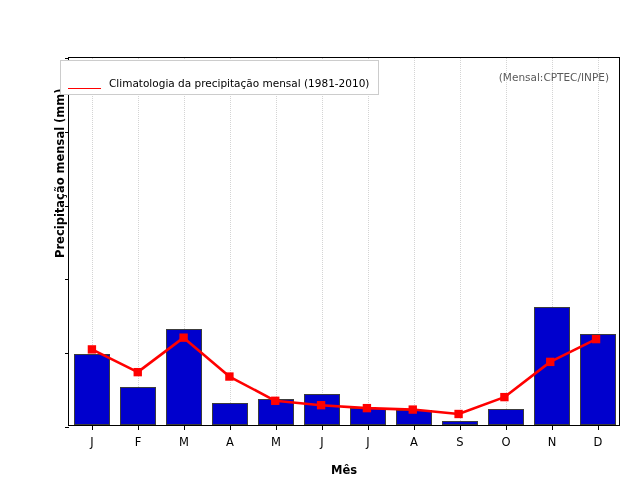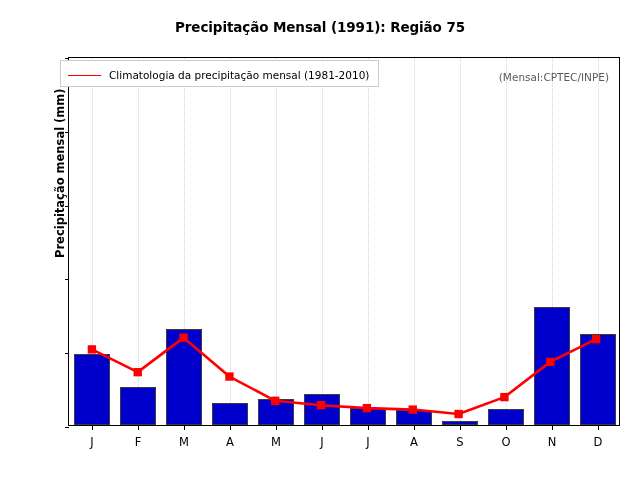--- a/index.html
+++ b/index.html
@@ -121,23 +121,23 @@
     color: #000000;
   }
 
   
   #legend {
     position: absolute;
     left: 60px;
     top: 60px;
     background: #ffffff;
     border: 1px solid #cccccc;
-    padding: 8px 9px 5px 7px;
+    padding: 16px 9px 5px 7px;
     display: flex;
-    align-items: center;
+    align-items: flex-end;
     gap: 8px;
     box-sizing: border-box;
   }
   #legend-line {
     width: 33px;
     height: 0;
     border-top: 1.8px solid #ff0000;
     flex: none;
   }
   #legend-label {
@@ -164,21 +164,20 @@
     height: 100%;
     overflow: visible;
     pointer-events: none;
   }
 </style>
 </head>
 <body>
 
 <div id="figure">
 
-  <div id="chart-title">Precipitação Mensal (1991): Região 75</div>
 
   <div id="plot-frame">
     <div id="plot-inner">
       <div id="gridlines">
           <div class="vgrid" style="left: 23px;"></div>
           <div class="vgrid" style="left: 69px;"></div>
           <div class="vgrid" style="left: 115px;"></div>
           <div class="vgrid" style="left: 161px;"></div>
           <div class="vgrid" style="left: 207px;"></div>
           <div class="vgrid" style="left: 253px;"></div>
@@ -252,19 +251,20 @@
         <div class="xtick-label" style="left: 437px;">O</div>
         <div class="xtick-mark" style="left: 483px;"></div>
         <div class="xtick-label" style="left: 483px;">N</div>
         <div class="xtick-mark" style="left: 529px;"></div>
         <div class="xtick-label" style="left: 529px;">D</div>
       </div>
 
     <div id="producer-note">(Mensal:CPTEC/INPE)</div>
   </div>
 
+  <div id="x-axis-label">Mês</div>
 
   <div id="legend">
     <span id="legend-line"></span>
     <span id="legend-label">Climatologia da precipitação mensal (1981-2010)</span>
   </div>
 
 </div>
 
 </body></html>

